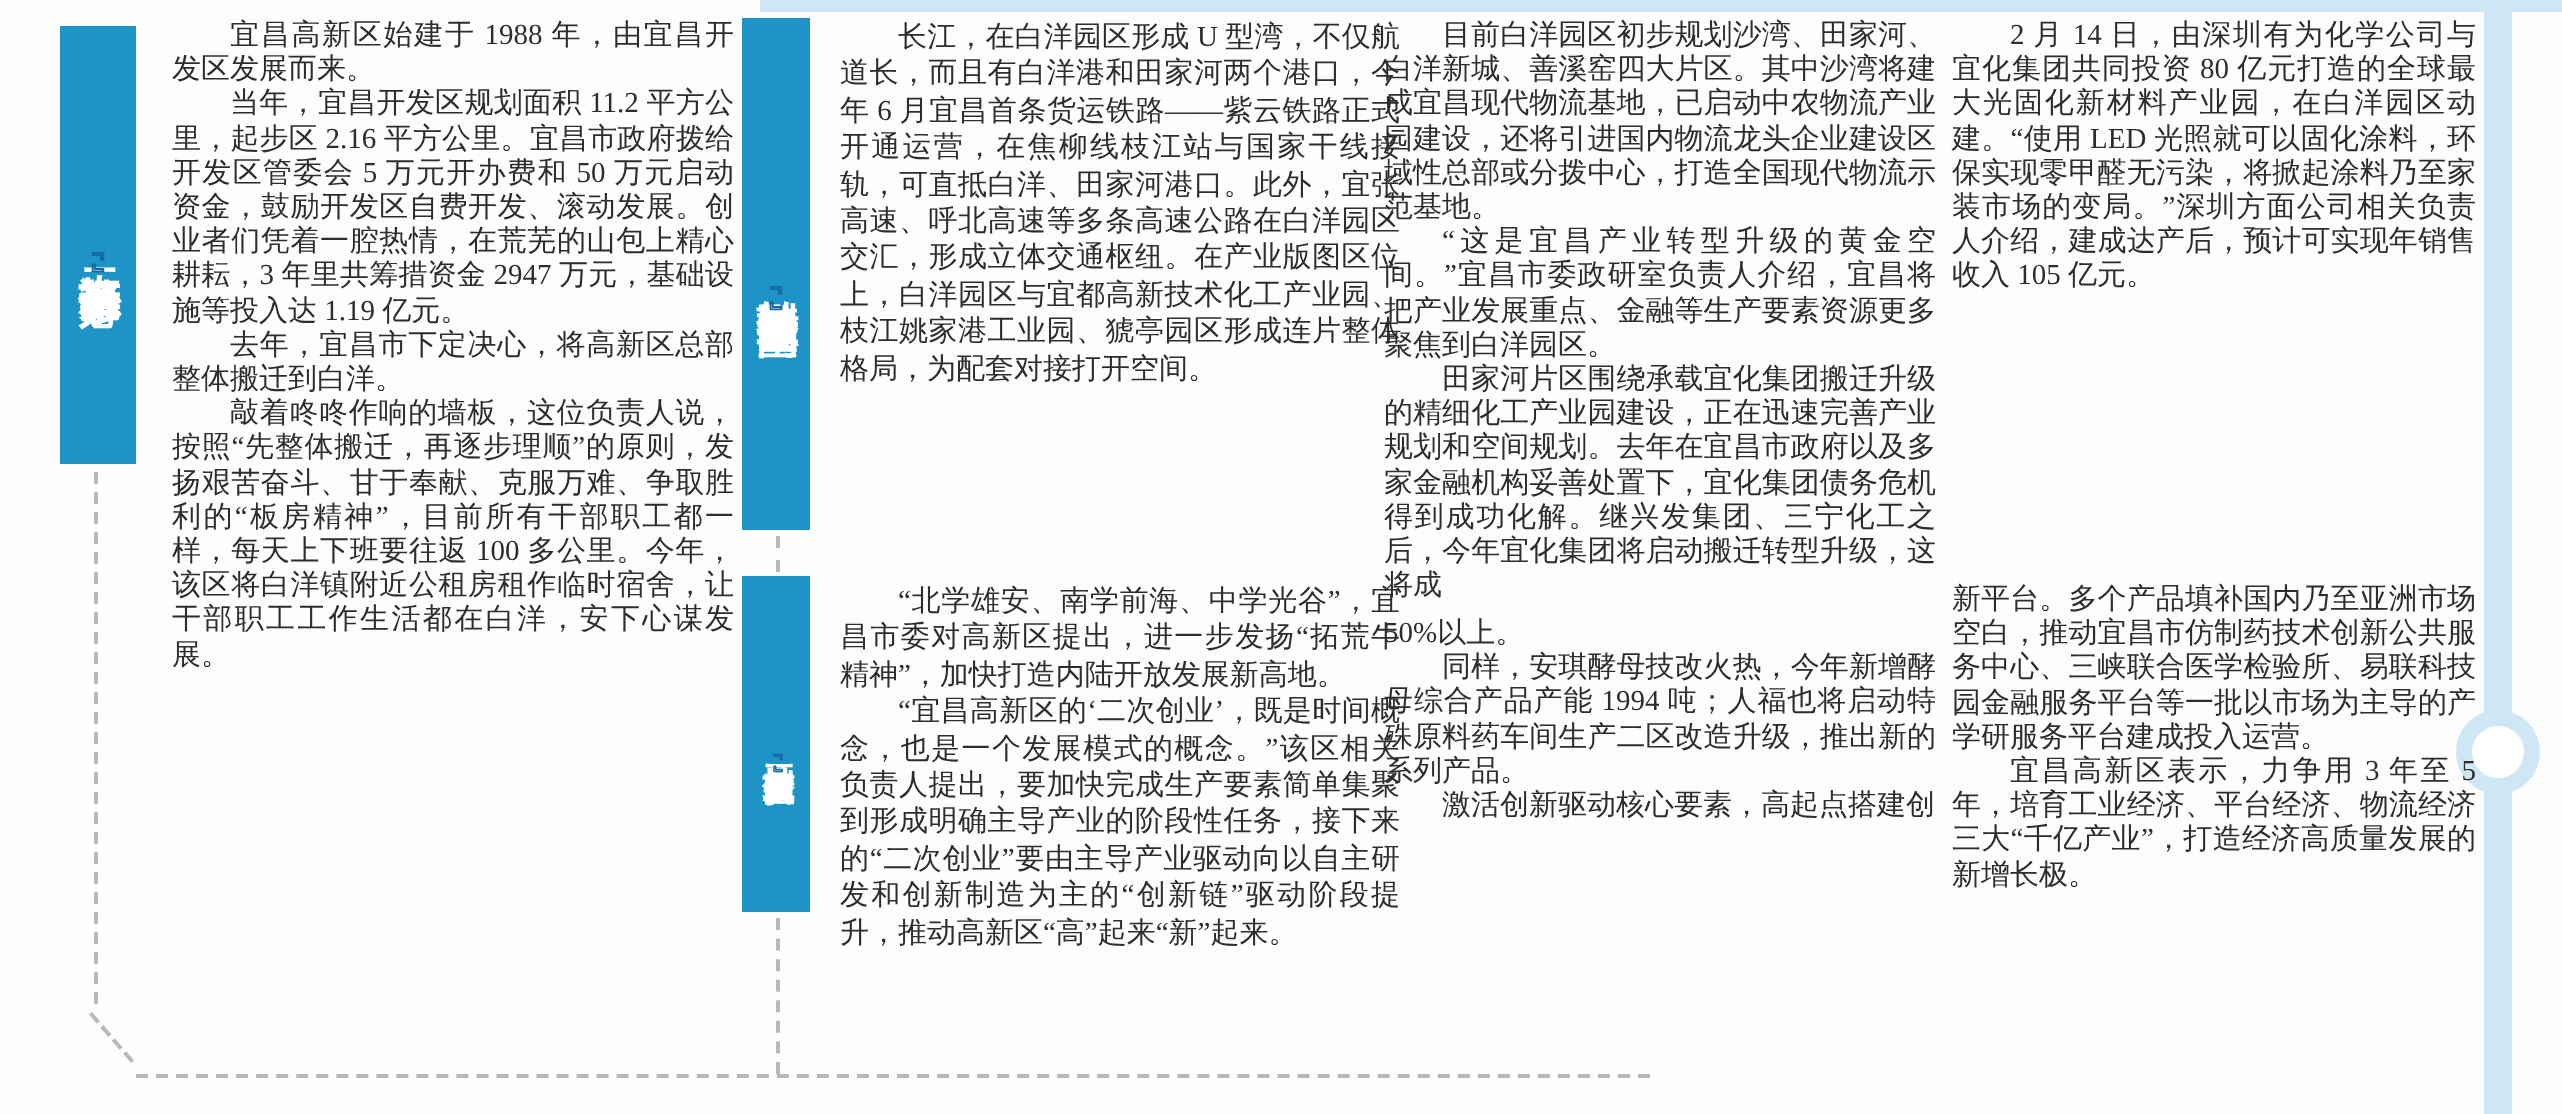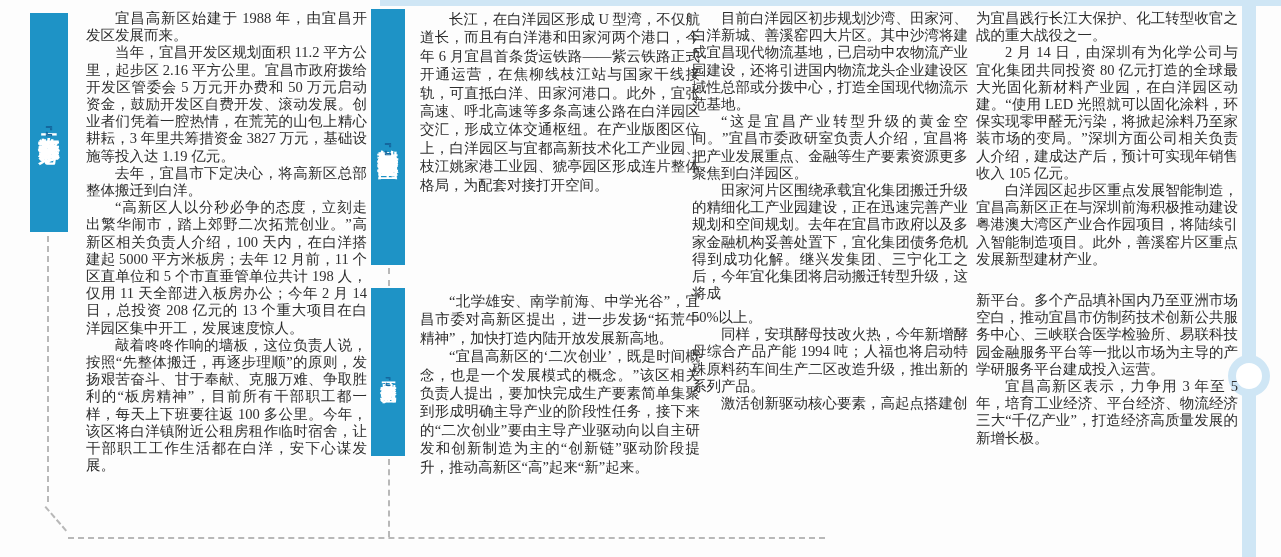--- a/index.html
+++ b/index.html
@@ -47,23 +47,22 @@
   <div class="vbar" style="left:30px;top:13px;width:38px;height:219px;font-size:21px;">
     <span>二次</span>
       <span class="quote">『</span>
       <span>拓荒</span>
       <span class="quote">』</span>
       <span>分秒必争</span>
   </div>
 
   <div class="tcol lh1" style="left:86px;top:10px;width:281px;">
     <p>宜昌高新区始建于 1988 年，由宜昌开发区发展而来。</p>
-    <p>当年，宜昌开发区规划面积 11.2 平方公里，起步区 2.16 平方公里。宜昌市政府拨给开发区管委会 5 万元开办费和 50 万元启动资金，鼓励开发区自费开发、滚动发展。创业者们凭着一腔热情，在荒芜的山包上精心耕耘，3 年里共筹措资金 3827 万元，基础设施等投入达 1.19 亿元。</p>
+    <p>当年，宜昌开发区规划面积 11.2 平方公里，起步区 2.16 平方公里。宜昌市政府拨给开发区管委会 5 万元开办费和 50 万元启动资金，鼓励开发区自费开发、滚动发展。创业者们凭着一腔热情，在荒芜的山包上精心耕耘，3 年里共筹措资金 2947 万元，基础设施等投入达 1.19 亿元。</p>
     <p>去年，宜昌市下定决心，将高新区总部整体搬迁到白洋。</p>
-    <p>“高新区人以分秒必争的态度，立刻走出繁华闹市，踏上郊野二次拓荒创业。”高新区相关负责人介绍，100 天内，在白洋搭建起 5000 平方米板房；去年 12 月前，11 个区直单位和 5 个市直垂管单位共计 198 人，仅用 11 天全部进入板房办公；今年 2 月 14 日，总投资 208 亿元的 13 个重大项目在白洋园区集中开工，发展速度惊人。</p>
     <p>敲着咚咚作响的墙板，这位负责人说，按照“先整体搬迁，再逐步理顺”的原则，发扬艰苦奋斗、甘于奉献、克服万难、争取胜利的“板房精神”，目前所有干部职工都一样，每天上下班要往返 100 多公里。今年，该区将白洋镇附近公租房租作临时宿舍，让干部职工工作生活都在白洋，安下心谋发展。</p>
   </div>
 
   <div class="vbar" style="left:371px;top:9px;width:34px;height:256px;font-size:21px;">
     <span>转型升级的</span>
       <span class="quote">『</span>
       <span>黄金空间</span>
       <span class="quote">』</span>
   </div>
 
@@ -76,23 +75,21 @@
 
   <div class="tcol lh2" style="left:420px;top:10px;width:280px;">
     <p>长江，在白洋园区形成 U 型湾，不仅航道长，而且有白洋港和田家河两个港口，今年 6 月宜昌首条货运铁路——紫云铁路正式开通运营，在焦柳线枝江站与国家干线接轨，可直抵白洋、田家河港口。此外，宜张高速、呼北高速等多条高速公路在白洋园区交汇，形成立体交通枢纽。在产业版图区位上，白洋园区与宜都高新技术化工产业园、枝江姚家港工业园、猇亭园区形成连片整体格局，为配套对接打开空间。</p>
   </div>
   <div class="tcol lh3" style="left:692px;top:10px;width:276px;">
     <p>目前白洋园区初步规划沙湾、田家河、白洋新城、善溪窑四大片区。其中沙湾将建成宜昌现代物流基地，已启动中农物流产业园建设，还将引进国内物流龙头企业建设区域性总部或分拨中心，打造全国现代物流示范基地。</p>
     <p>“这是宜昌产业转型升级的黄金空间。”宜昌市委政研室负责人介绍，宜昌将把产业发展重点、金融等生产要素资源更多聚焦到白洋园区。</p>
     <p>田家河片区围绕承载宜化集团搬迁升级的精细化工产业园建设，正在迅速完善产业规划和空间规划。去年在宜昌市政府以及多家金融机构妥善处置下，宜化集团债务危机得到成功化解。继兴发集团、三宁化工之后，今年宜化集团将启动搬迁转型升级，这将成</p>
   </div>
   <div class="tcol lh3" style="left:976px;top:10px;width:262px;">
-    <p class="cont">为宜昌践行长江大保护、化工转型收官之战的重大战役之一。</p>
     <p>2 月 14 日，由深圳有为化学公司与宜化集团共同投资 80 亿元打造的全球最大光固化新材料产业园，在白洋园区动建。“使用 LED 光照就可以固化涂料，环保实现零甲醛无污染，将掀起涂料乃至家装市场的变局。”深圳方面公司相关负责人介绍，建成达产后，预计可实现年销售收入 105 亿元。</p>
-    <p>白洋园区起步区重点发展智能制造，宜昌高新区正在与深圳前海积极推动建设粤港澳大湾区产业合作园项目，将陆续引入智能制造项目。此外，善溪窑片区重点发展新型建材产业。</p>
   </div>
 
   <div class="tcol lh2" style="left:420px;top:292px;width:280px;">
     <p>“北学雄安、南学前海、中学光谷”，宜昌市委对高新区提出，进一步发扬“拓荒牛精神”，加快打造内陆开放发展新高地。</p>
     <p>“宜昌高新区的‘二次创业’，既是时间概念，也是一个发展模式的概念。”该区相关负责人提出，要加快完成生产要素简单集聚到形成明确主导产业的阶段性任务，接下来的“二次创业”要由主导产业驱动向以自主研发和创新制造为主的“创新链”驱动阶段提升，推动高新区“高”起来“新”起来。</p>
   </div>
   <div class="tcol lh3" style="left:692px;top:292px;width:276px;margin-top:17px;">
     <p class="cont">50%以上。</p>
     <p>同样，安琪酵母技改火热，今年新增酵母综合产品产能 1994 吨；人福也将启动特殊原料药车间生产二区改造升级，推出新的系列产品。</p>
     <p>激活创新驱动核心要素，高起点搭建创</p>

